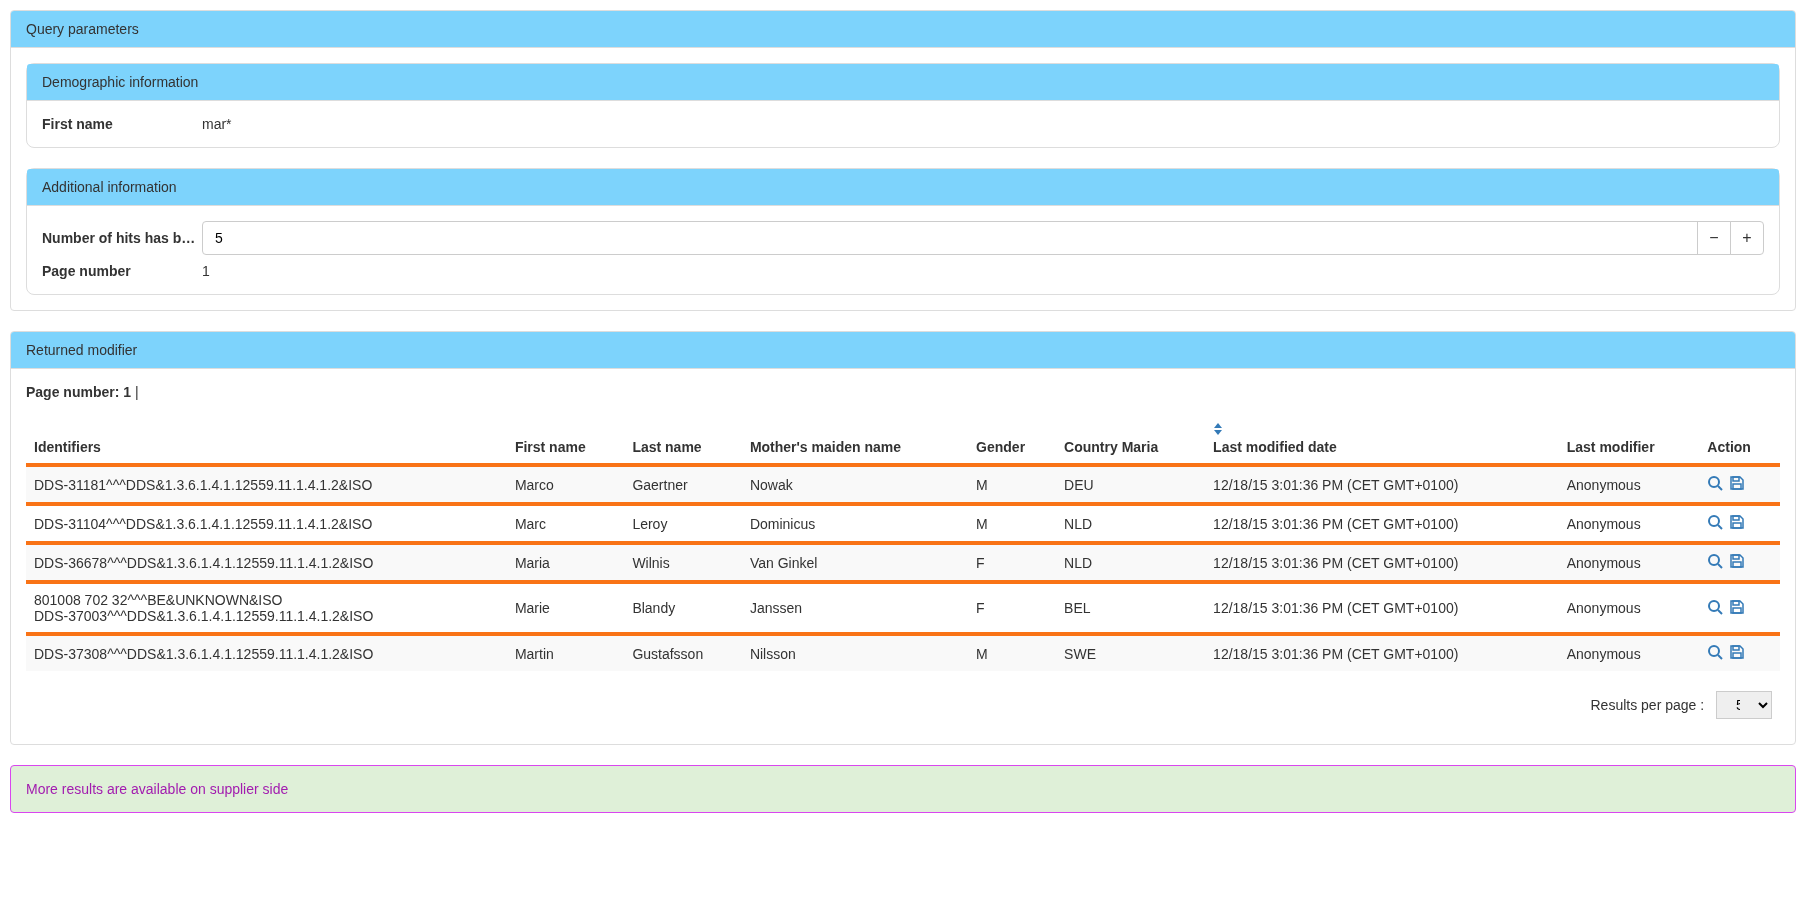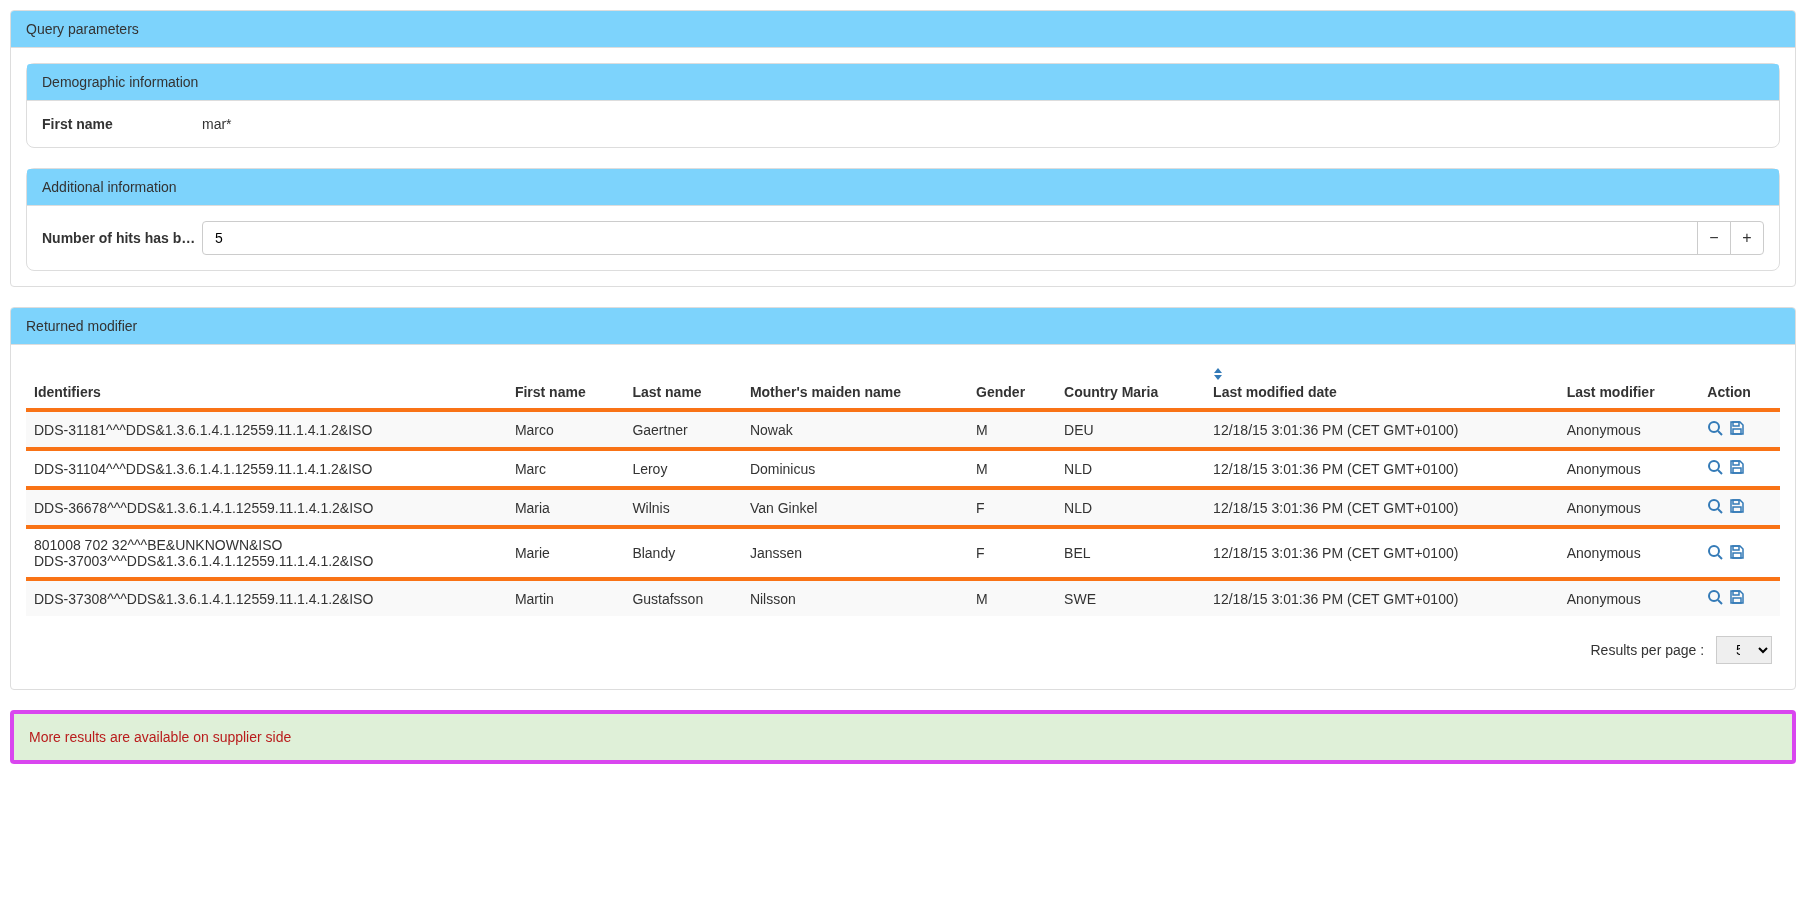--- a/index.html
+++ b/index.html
@@ -123,22 +123,22 @@
 }
 .results-per-page select {
   border: 1px solid #ccc;
   padding: 4px 15px;
   font-size: 14px;
   margin-left: 8px;
   width: 56px;
 }
 .alert-success {
   background: #dff0d8;
-  border: 4px solid #d946ef;
-  color: #b91c1c;
+  border: 1px solid #d946ef;
+  color: #a21caf;
   padding: 15px;
   border-radius: 4px;
 }
 .identifier-line { display: block; }
 </style>
 </head>
 <body>
 
 <div class="panel">
   <div class="panel-heading">Query parameters</div>
@@ -164,30 +164,38 @@
             <div class="input-group-btn">
               <button class="stepper-btn">
                 <span>−</span>
               </button>
               <button class="stepper-btn">
                 <span>+</span>
               </button>
             </div>
           </div>
         </div>
+        <div class="form-row">
+          <div class="form-label">Page number</div>
+          <div class="form-value">1</div>
+        </div>
       </div>
     </div>
 
   </div>
 </div>
 
 <div class="panel">
   <div class="panel-heading">Returned modifier</div>
   <div class="panel-body">
 
+    <div class="page-info">
+      <b>Page number:</b>
+      <b>1</b><span> |</span>
+    </div>
 
     <table class="data-table">
       <thead>
         <tr>
           <th>Identifiers</th>
           <th>First name</th>
           <th>Last name</th>
           <th>Mother's maiden name</th>
           <th>Gender</th>
           <th>Country Maria</th>

